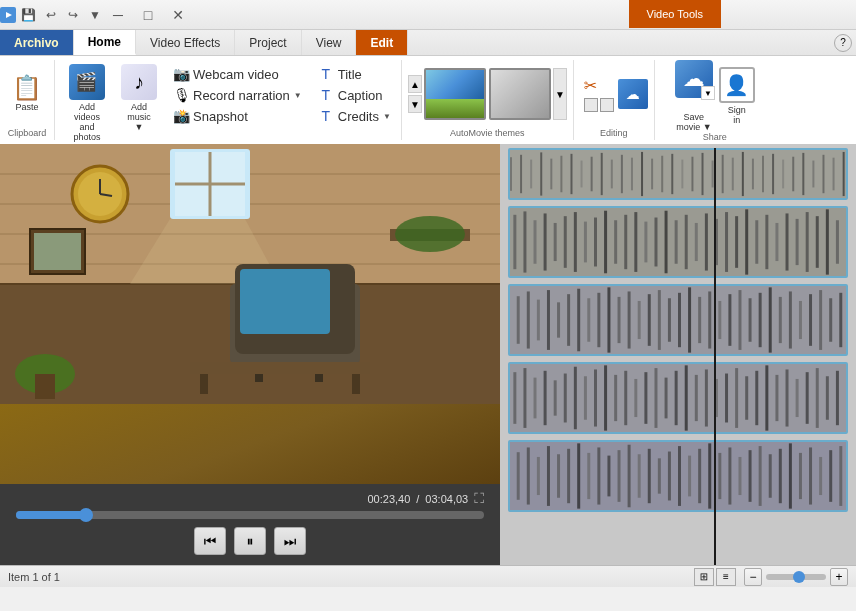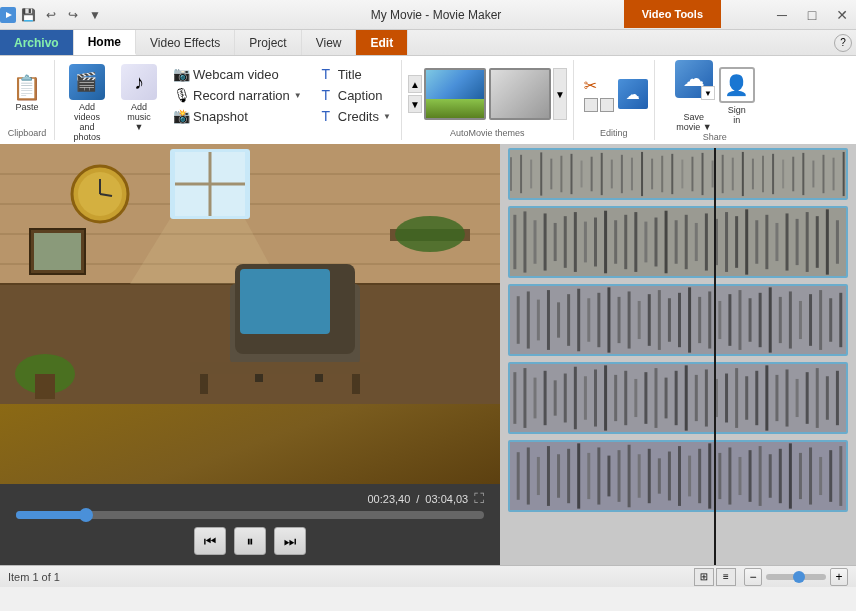--- a/index.html
+++ b/index.html
@@ -25,21 +25,21 @@
       border-right: 1px solid #ddd;
     }
     .ribbon-tab.active {
       background: white;
       border-bottom: 2px solid white;
       color: #000;
       font-weight: 600;
     }
     .ribbon-tab.archivo {
       background: #2b5ea7;
-      color: #86efac;
+      color: #fef9c3;
       font-weight: 600;
     }
     .ribbon-tab.edit-active {
       background: #c75000;
       color: white;
       font-weight: 600;
     }
 
     .ribbon-content {
       display: flex;
@@ -250,23 +250,22 @@
       <svg width="12" height="12" viewBox="0 0 12 12">
           <rect x="1" y="1" width="10" height="10" rx="1" fill="#4a90d9"></rect>
           <polygon points="4,3 10,6 4,9" fill="white"></polygon>
         </svg>
     </div>
     <div class="qat-btn">💾</div>
     <div class="qat-btn">↩</div>
     <div class="qat-btn">↪</div>
     <div class="qat-btn">▼</div>
   </div>
-  <div style="flex:1; text-align:center; font-size:12px; color:#333;">My Movie - Movie Maker</div>
-
-  <div style="position:absolute; top:0; right:135px; height:28px; background:#c75000; color:white; font-size:11px; font-weight:700; padding:0 18px; display:flex; align-items:center;">Video Tools</div>
+
+  <div style="position:absolute; top:0; right:135px; height:28px; background:#c75000; color:white; font-size:11px; font-weight:400; padding:0 18px; display:flex; align-items:center;">Video Tools</div>
 
   <div class="title-bar-controls">
     <div class="title-ctrl">─</div>
     <div class="title-ctrl">□</div>
     <div class="title-ctrl close">✕</div>
   </div>
 </div>
 
 <div class="ribbon-tabs">
   <div class="ribbon-tab archivo">Archivo</div>

